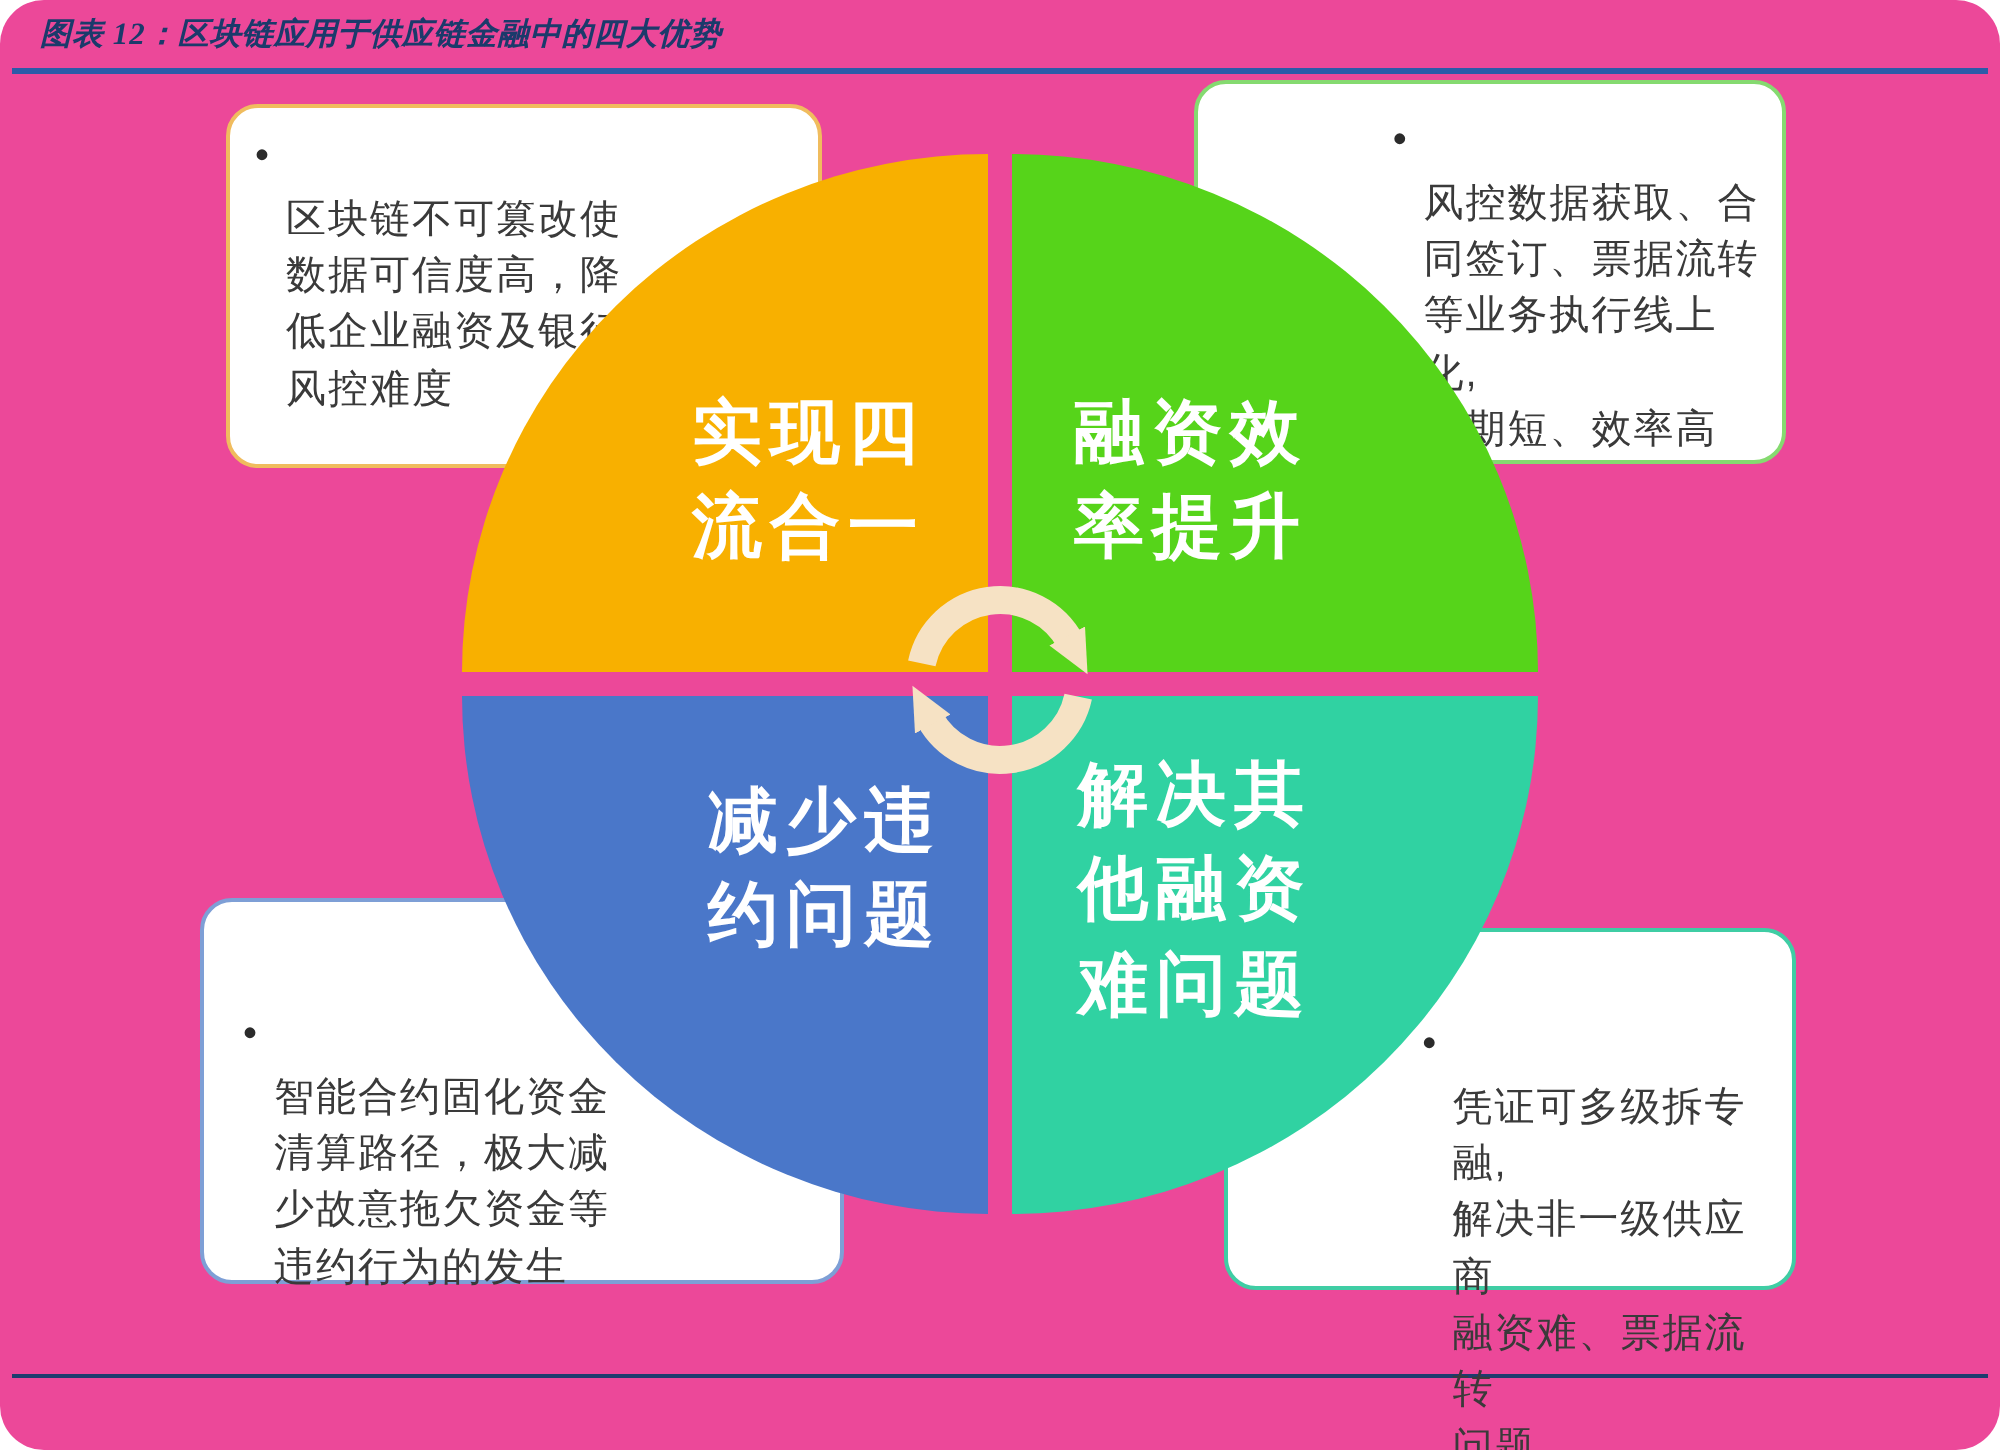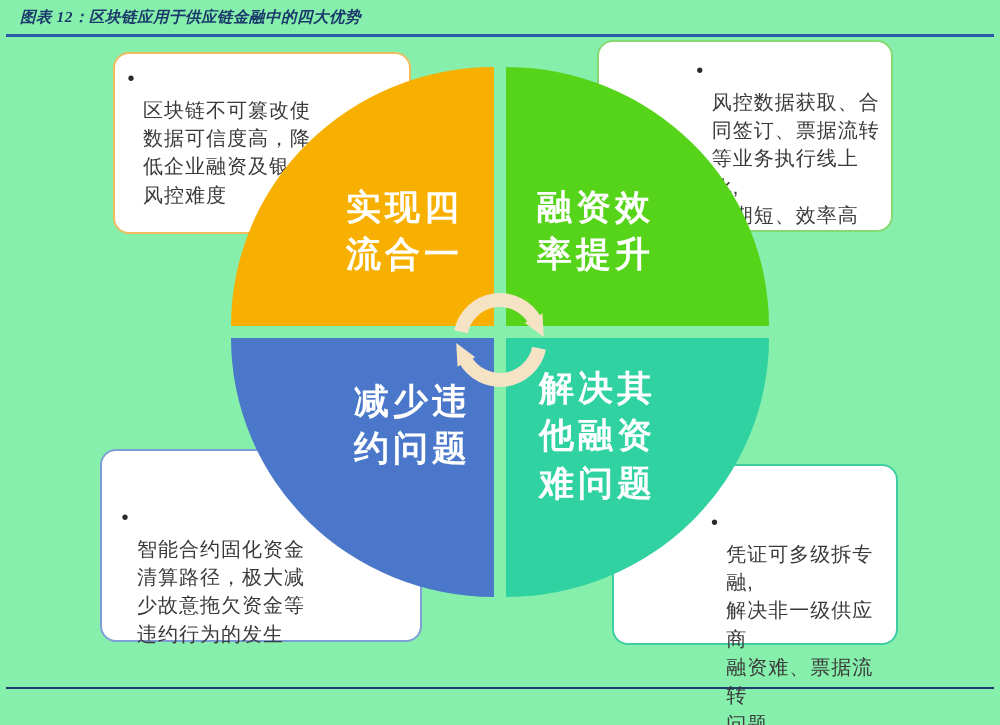--- a/index.html
+++ b/index.html
@@ -1,19 +1,19 @@
 <!DOCTYPE html>
 <html><head>
 <meta charset="utf-8">
 <style>
   * { margin: 0; padding: 0; box-sizing: border-box; }
   body { background: #ffffff; font-family: "Liberation Sans", sans-serif; }
   .page {
     position: relative; width: 1000px; height: 725px;
-    background: #86efac; overflow: hidden;
+    background: #ec4899; overflow: hidden; border-radius: 22px;
   }
 
   
   .header-bar { padding: 7px 0 0 20px; }
   .header-bar span {
     font-family: "Liberation Serif", serif;
     font-style: italic; font-weight: bold;
     font-size: 15.5px; color: #1b3a6b; letter-spacing: 0.5px;
   }
   .header-rule { height: 2.5px; background: #2b5ba8; margin: 6px 6px 0 6px; }
@@ -45,21 +45,21 @@
     margin-top: 32px;
   }
   .note-tl { left: 113px; top: 15px;  width: 298px; height: 182px; border: 2px solid #f0bc5e; padding: 10px 8px 0 8px; }
   .note-tr { left: 597px; top: 3px;   width: 296px; height: 192px; border: 2px solid #85da70; padding: 14px 8px 0 93px; }
   .note-bl { left: 100px; top: 412px; width: 322px; height: 193px; border: 2px solid #7e9fd6; padding: 52px 8px 0 15px; }
   .note-br { left: 612px; top: 427px; width: 286px; height: 181px; border: 2px solid #3fcda4; padding: 42px 4px 0 93px; }
 
   
   .circle {
     position: absolute; z-index: 2;
-    left: 231px; top: 30px; width: 538px; height: 530px;
+    left: 231px; top: 40px; width: 538px; height: 530px;
     display: grid; grid-template-columns: 1fr 1fr; grid-template-rows: 1fr 1fr;
     gap: 12px;
   }
   .quad { display: flex; align-items: center; justify-content: center; }
   .quad-tl { background: #f8b000; border-top-left-radius: 100%; }
   .quad-tr { background: #56d41a; border-top-right-radius: 100%; }
   .quad-bl { background: #4a77c9; border-bottom-left-radius: 100%; }
   .quad-br { background: #30d2a2; border-bottom-right-radius: 100%; }
   .quad-label {
     white-space: pre-line; text-align: center;

